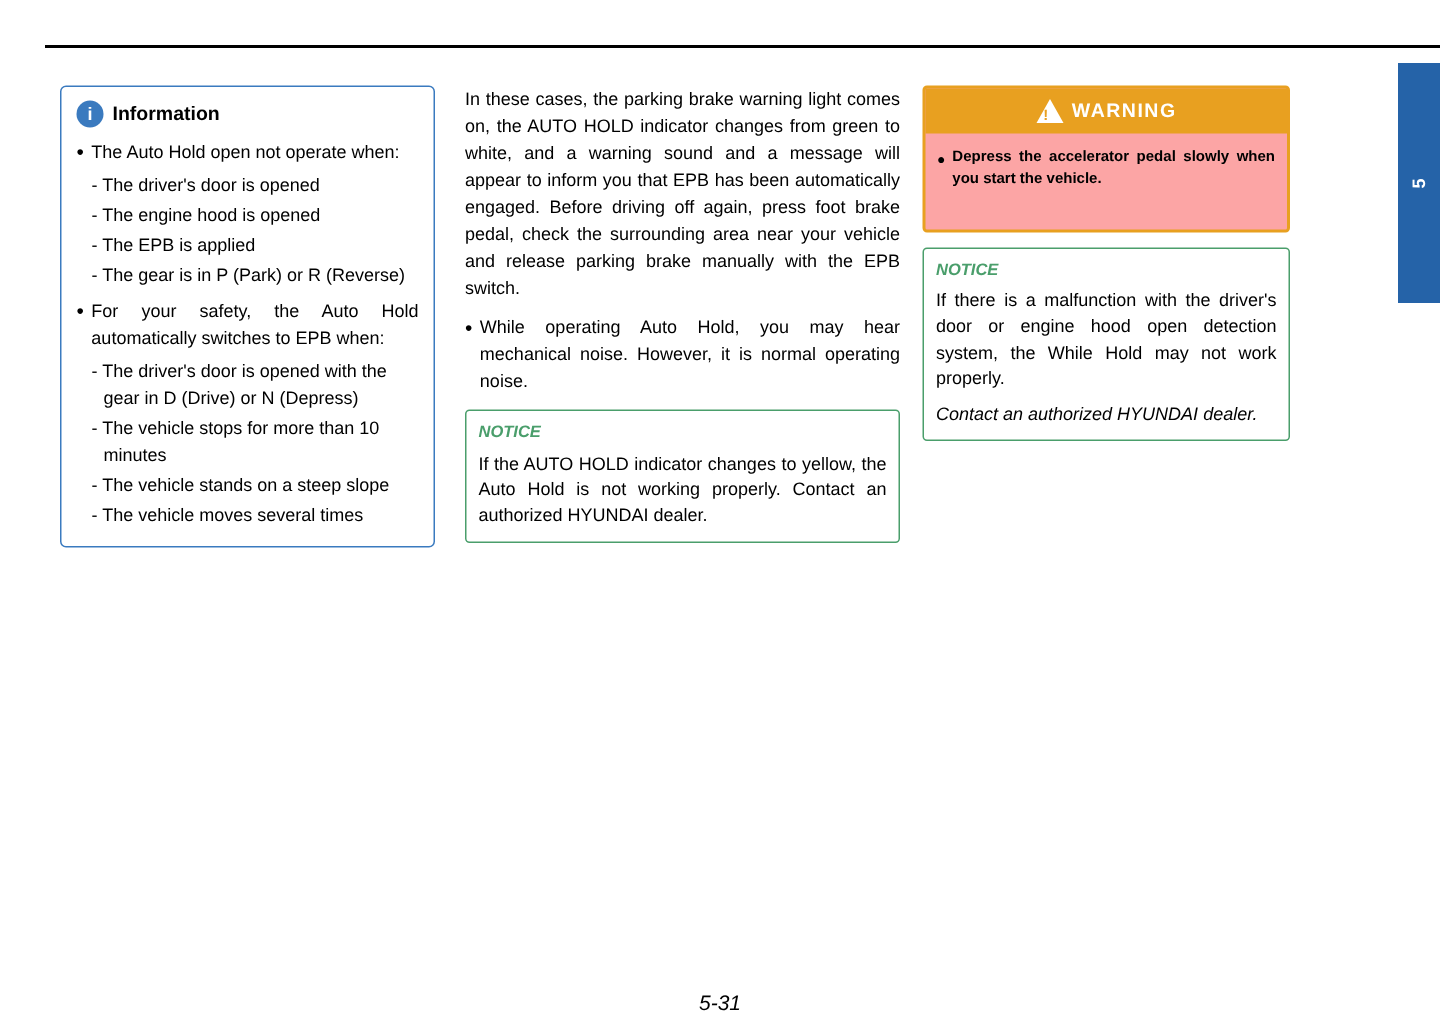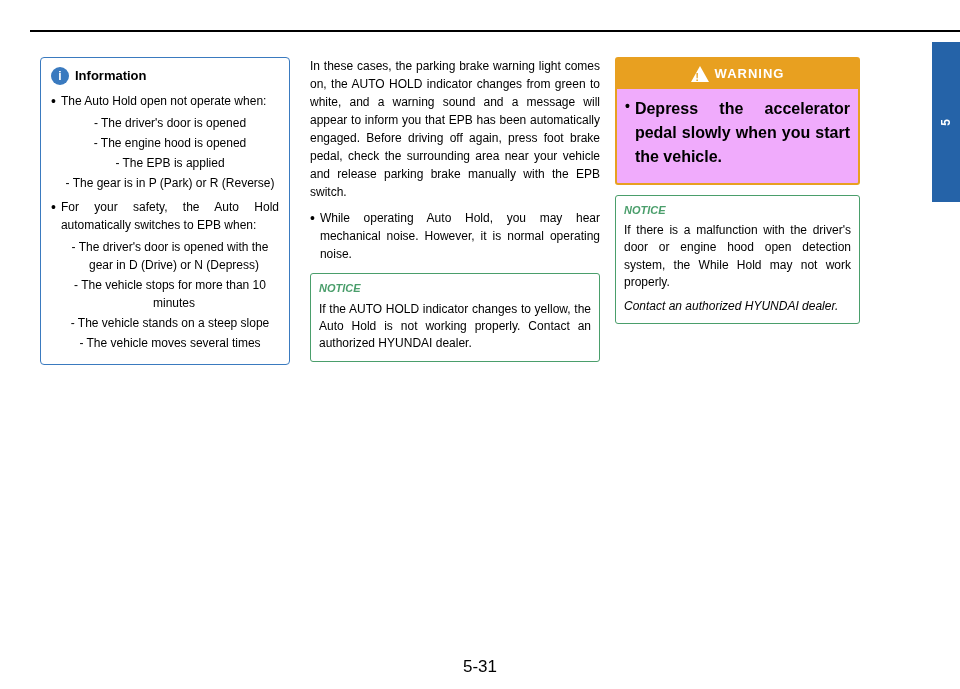--- a/index.html
+++ b/index.html
@@ -67,22 +67,23 @@
       writing-mode: vertical-rl;
       text-orientation: mixed;
       transform: rotate(180deg);
       letter-spacing: 1px;
     }
     .page-number {
       position: absolute;
       bottom: 10px;
       left: 50%;
       transform: translateX(-50%);
-      font-size: 17px;
+      font-size: 14px;
       color: #000;
+      font-style: italic;
     }
     
     .info-box {
       border: 1.5px solid #3a7abf;
       border-radius: 4px;
       padding: 8px 10px 10px 10px;
       margin-bottom: 12px;
       background: #fff;
     }
     .info-box-title {
@@ -122,21 +123,20 @@
       content: "•";
       margin-right: 5px;
       flex-shrink: 0;
       font-size: 14px;
       line-height: 1.3;
     }
     .sub-list {
       list-style: none;
       padding-left: 10px;
       margin-top: 2px;
-      text-align: center;
     }
     .sub-list li {
       font-size: 12px;
       margin-bottom: 2px;
       text-indent: -8px;
       padding-left: 8px;
     }
     .sub-list li::before {
       content: "- ";
     }
@@ -157,23 +157,23 @@
     }
     .notice-text {
       font-size: 12px;
       text-align: justify;
       line-height: 1.45;
     }
     
     .warning-box {
       border: 2px solid #e8a020;
       border-radius: 3px;
-      padding: 0 0 8px 0;
+      padding: 0 0 20px 0;
       margin-bottom: 10px;
-      background: #f0abfc;
+      background: #fca5a5;
     }
     .warning-header {
       background: #e8a020;
       display: flex;
       align-items: center;
       justify-content: center;
       padding: 5px 8px;
       margin-bottom: 8px;
     }
     .warning-triangle {
@@ -204,21 +204,21 @@
       padding: 0 8px;
     }
     .warning-body ul {
       list-style: none;
       padding: 0;
     }
     .warning-body ul li {
       display: flex;
       align-items: flex-start;
       margin-bottom: 6px;
-      font-size: 16px;
+      font-size: 10px;
       text-align: justify;
       font-weight: bold;
     }
     .warning-body ul li::before {
       content: "•";
       margin-right: 5px;
       flex-shrink: 0;
       font-size: 14px;
       line-height: 1.3;
     }

